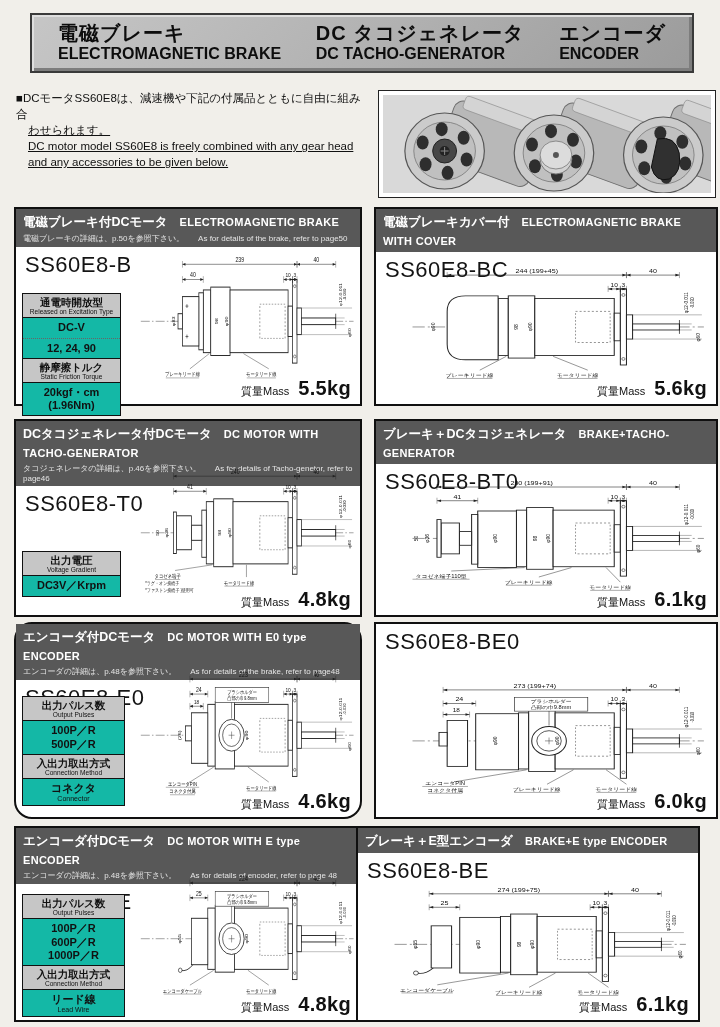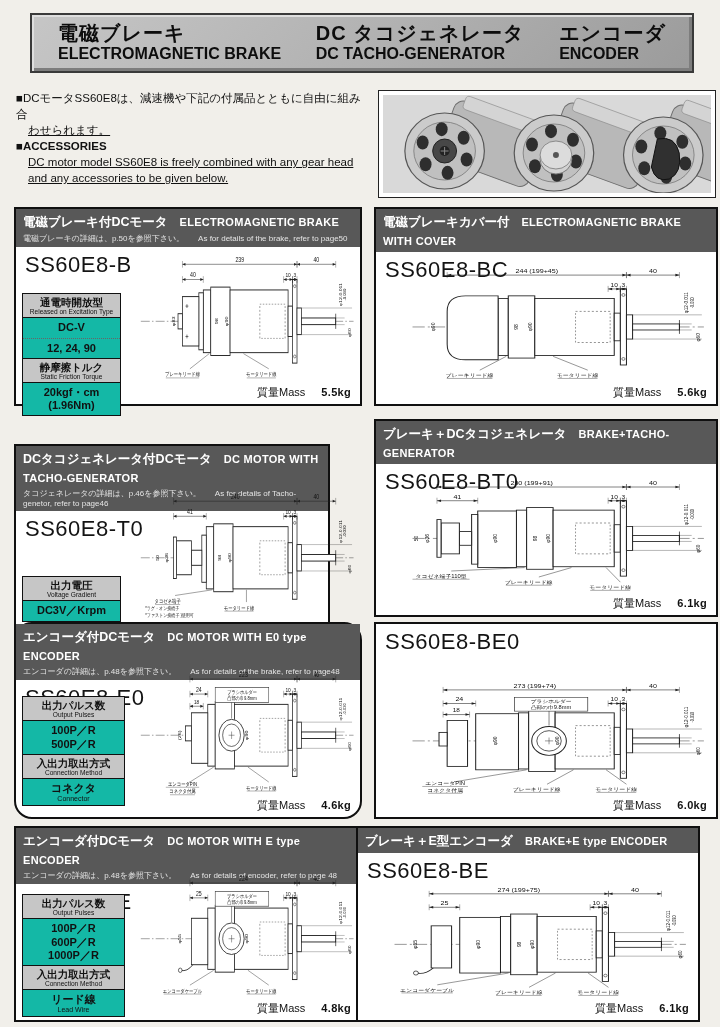--- a/index.html
+++ b/index.html
@@ -39,21 +39,21 @@
   .spec .sh .en{font-size:6.6px;line-height:1.1;}
   .spec .sv{text-align:center;padding:3px 2px;border-top:1.5px solid #111;}
   .spec .sh + .sv{border-top:1.5px solid #111;}
   .spec .sv + .sv{border-top:1px dotted #666;}
   .spec .sv .line{font-size:11px;font-weight:bold;line-height:1.2;}
   .spec .sv .en{font-size:7px;font-weight:normal;}
   .draw{position:absolute;}
   .draw svg{width:100%;height:100%;display:block;}
   .mass{position:absolute;right:9px;bottom:4px;white-space:nowrap;}
   .mass .ml{font-size:11px;}
-  .mass b{font-size:11px;margin-left:16px;letter-spacing:.3px;text-align:right;}
+  .mass b{font-size:20px;margin-left:9px;letter-spacing:.3px;text-align:right;}
 </style>
 </head>
 <body>
 
 <div class="page">
 
   <div class="header-bar">
     <div class="hgroup">
       <span class="hjp">電磁ブレーキ</span>
       <span class="hen">ELECTROMAGNETIC BRAKE</span>
@@ -64,21 +64,20 @@
     </div>
     <div class="hgroup right">
       <span class="hjp">エンコーダ</span>
       <span class="hen">ENCODER</span>
     </div>
   </div>
 
   <div class="intro">
     <div>■DCモータSS60E8は、減速機や下記の付属品とともに自由に組み合</div>
     <div class="ind">わせられます。</div>
-    <div class="acc">■ACCESSORIES</div>
     <div class="ind">DC motor model SS60E8 is freely combined with any gear head</div>
     <div class="ind">and any accessories to be given below.</div>
   </div>
 
   <div class="photo">
     <svg id="photo-svg" viewBox="0 0 330 98" preserveAspectRatio="none">
         <rect x="0" y="0" width="330" height="98" fill="#d9d9d9"></rect>
         <rect x="56" y="2" width="96" height="62" rx="10" transform="rotate(20 62 56)" fill="#b8b8b8" stroke="#6e6e6e" stroke-width="1"></rect>
         <rect x="64" y="-4" width="84" height="14" rx="4" transform="rotate(20 62 56)" fill="#d4d4d4" stroke="#8a8a8a" stroke-width="0.6"></rect>
         <ellipse cx="62" cy="56" rx="40" ry="38" fill="#cbcbcb" stroke="#565656" stroke-width="1.2"></ellipse>
@@ -270,21 +269,21 @@
             <text x="84" y="132" font-size="5.8" text-anchor="middle" fill="#111">ブレーキリード線</text>
             <line x1="61.6" y1="133.6" x2="106.4" y2="133.6" stroke="#222" stroke-width="0.4"></line>
             <line x1="94" y1="124" x2="120" y2="108" stroke="#222" stroke-width="0.5"></line>
             <text x="190" y="132" font-size="5.8" text-anchor="middle" fill="#111">モータリード線</text>
             <line x1="170.4" y1="133.6" x2="209.6" y2="133.6" stroke="#222" stroke-width="0.4"></line>
             <line x1="200" y1="124" x2="166" y2="108" stroke="#222" stroke-width="0.5"></line>
           </svg>
         </div>
         <div class="mass"><span class="ml">質量Mass</span><b>5.6kg</b></div>
       </div>
-      <div class="panel" style="left: 14px; top: 444px; width: 316px; height: 198px;">
+      <div class="panel" style="left: 14px; top: 419px; width: 348px; height: 198px;">
         <div class="ptitle"><span class="tjp">DCタコジェネレータ付DCモータ</span><span class="ten">DC MOTOR WITH TACHO-GENERATOR</span><div class="psub"><span class="sj">タコジェネレータの詳細は、p.46を参照下さい。</span><span>As for details of Tacho-genetor, refer to page46</span></div></div>
         <div class="model">SS60E8-T0</div>
         <div class="spec" style="left: 6px; top: 130px; width: 99px;">
           <div class="sh">
             <div class="jp">出力電圧</div>
             <div class="en">Voltage Gradient</div>
           </div>
           <div class="sv">
             <div class="line">DC3V／Krpm</div>
           </div>

